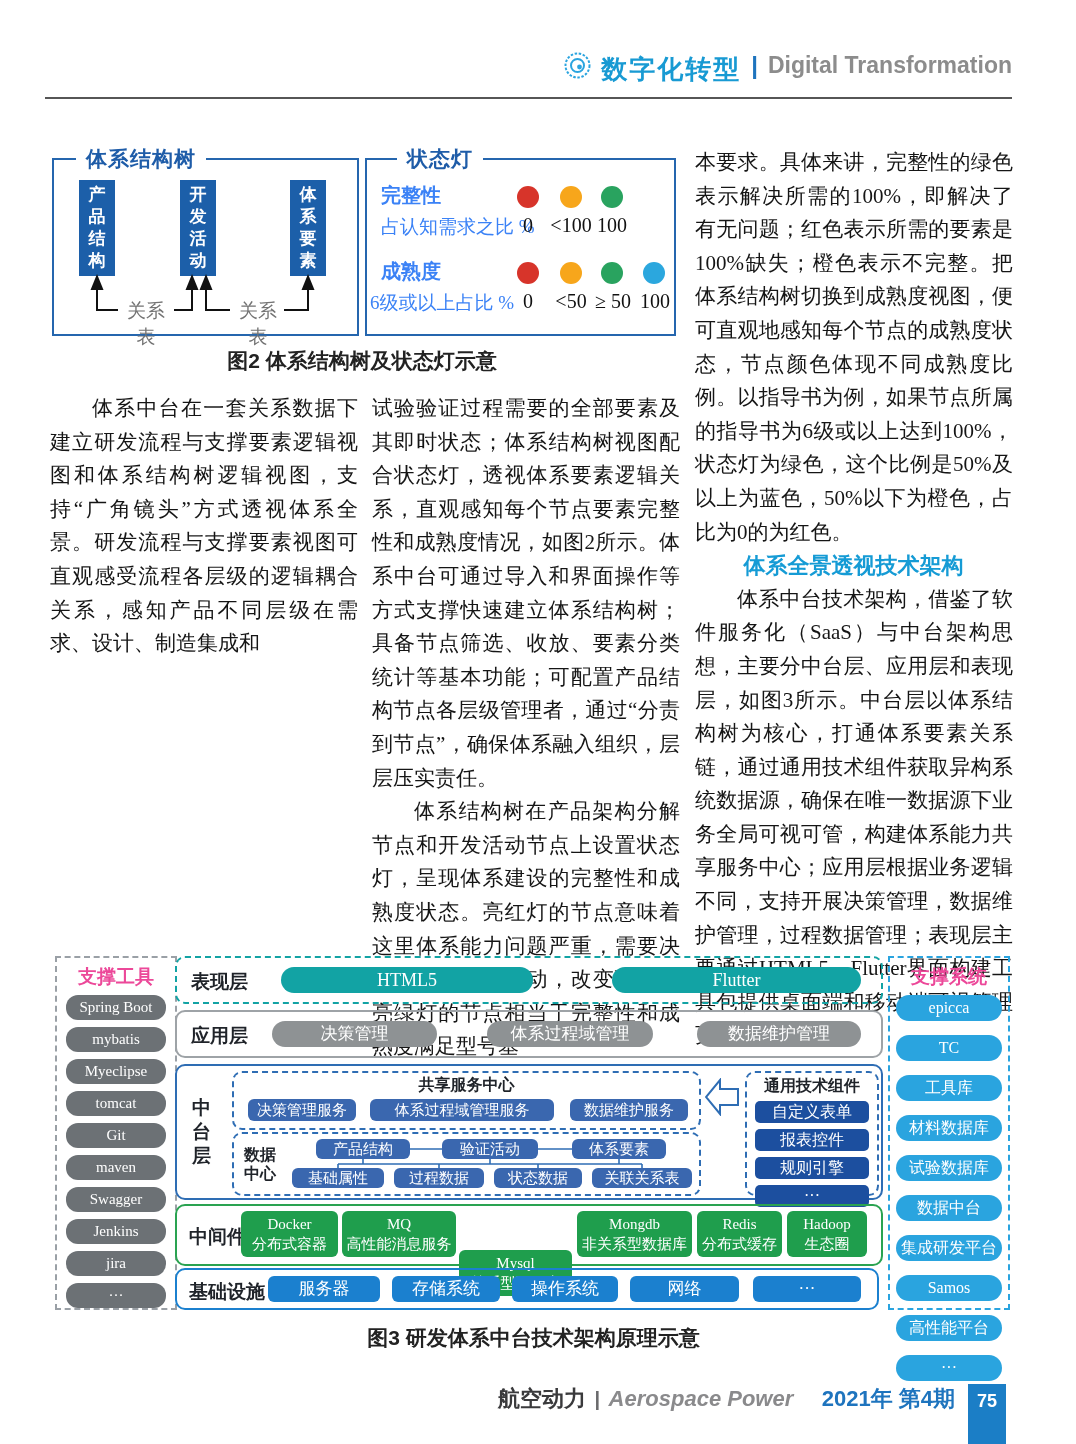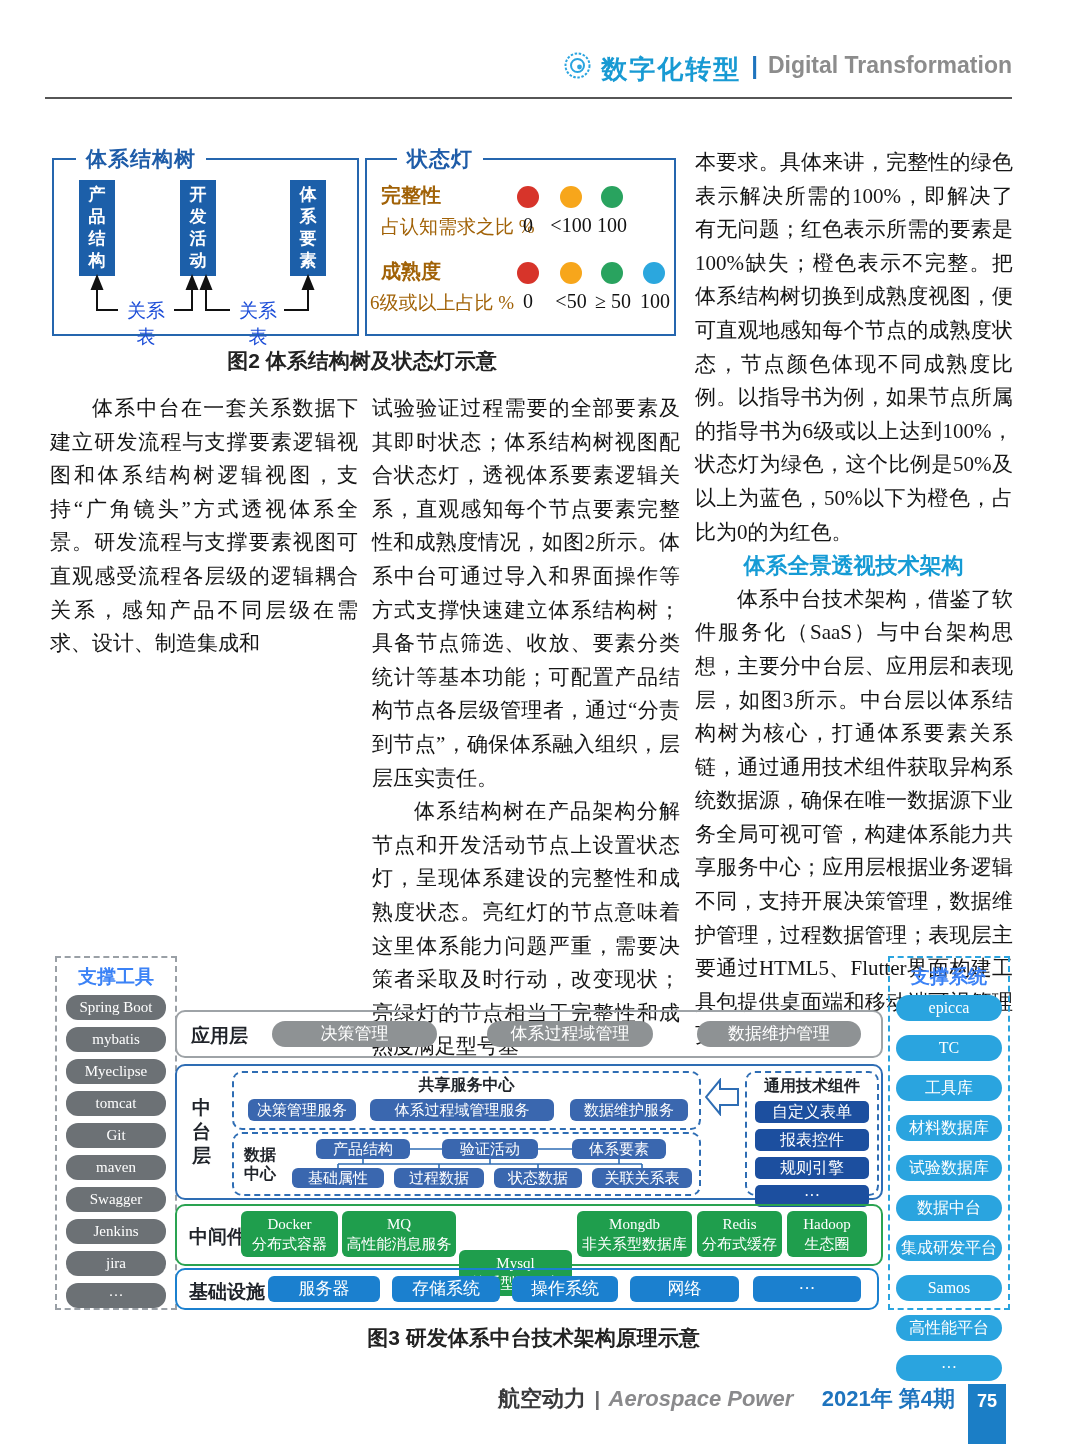--- a/index.html
+++ b/index.html
@@ -11,38 +11,38 @@
   .hdr .bar{color:#1e74be;font-size:24px;font-weight:bold;}
   .hdr .en{color:#8c8c8c;font-size:23px;font-weight:bold;letter-spacing:0px;}
   .hdr-rule{position:absolute;left:45px;right:64px;top:97px;height:2px;background:#565656;}
   
   .f2box{position:absolute;border:2px solid #2566ae;background:#fff;}
   .legend{position:absolute;top:-15px;left:22px;background:#fff;padding:0 10px;color:#1e5ca8;
           font-weight:bold;font-size:21px;font-family:"Liberation Sans","DejaVu Sans",sans-serif;letter-spacing:1px;}
   .vbar{position:absolute;width:36px;height:96px;background:#1c5fa9;color:#fff;display:flex;align-items:center;justify-content:center;
         font-size:17px;font-weight:bold;line-height:22px;}
   .vbar span{display:block;width:1.05em;word-break:break-all;text-align:center;}
-  .reltxt{position:absolute;top:138px;width:56px;text-align:center;font-size:19px;color:#1d4ed8;}
-  .sl-label{position:absolute;font-size:20px;color:#a16207;white-space:nowrap;}
+  .reltxt{position:absolute;top:138px;width:56px;text-align:center;font-size:19px;color:#737373;}
+  .sl-label{position:absolute;font-size:20px;color:#3b82f6;white-space:nowrap;}
   .sl-label.b{font-weight:bold;font-family:"Liberation Sans","DejaVu Sans",sans-serif;}
   .dot{position:absolute;width:22px;height:22px;border-radius:50%;}
   .c-red{background:#d7342a;} .c-orange{background:#f7a61b;} .c-green{background:#29a35f;} .c-blue{background:#2ba7de;}
   .sl-val{position:absolute;transform:translateX(-50%);font-size:20px;color:#111;white-space:nowrap;}
   .figcap{position:absolute;text-align:center;font-weight:bold;font-size:21px;color:#222;
           font-family:"Liberation Sans","DejaVu Sans",sans-serif;}
   
   .col{position:absolute;font-size:21px;line-height:33.6px;text-align:justify;color:#151515;}
   .col p{margin:0;}
   .col p.ind{text-indent:2em;}
   .subhead{color:#159bd5;font-weight:bold;font-family:"Liberation Sans","DejaVu Sans",sans-serif;
            font-size:22px;text-indent:2.2em;margin:0;line-height:33.6px;}
   
   .f3{position:absolute;left:55px;top:956px;width:957px;height:354px;font-family:"Liberation Serif","DejaVu Serif",serif;}
   .sidebox{position:absolute;top:0;height:350px;width:118px;display:flex;flex-direction:column;align-items:center;}
-  .sidebox .ttl{font-family:Liberation Sans, sans-serif;font-weight:bold;font-size:19px;color:#3b82f6;margin:6px 0 5px 0;}
+  .sidebox .ttl{font-family:Liberation Sans, sans-serif;font-weight:bold;font-size:19px;color:#ec4899;margin:6px 0 5px 0;}
   .pill{color:#fff;text-align:center;white-space:nowrap;}
   .toolpill{width:100px;height:25px;line-height:25px;border-radius:12px;background:#6c7175;font-size:15px;margin-bottom:7px;}
   .syspill{width:106px;height:26px;line-height:26px;border-radius:13px;background:#2aa4df;font-size:16px;margin-bottom:14px;}
   .rowlab{position:absolute;font-family:"Liberation Sans","DejaVu Sans",sans-serif;font-weight:bold;font-size:19px;color:#1f2329;}
   .hpill{position:absolute;border-radius:13px;color:#fff;text-align:center;}
   .innerbox{position:absolute;border:2px dashed #2e6db4;border-radius:10px;}
   .inttl{position:absolute;left:0;right:0;text-align:center;font-family:"Liberation Sans","DejaVu Sans",sans-serif;
          font-weight:bold;font-size:16px;color:#1f2329;}
   .bluepill{position:absolute;background:#3a67af;border-radius:6px;color:#fff;font-size:15px;text-align:center;white-space:nowrap;}
   .dkpill{background:#1c4f9f;border-radius:5px;color:#fff;font-size:16px;text-align:center;width:114px;height:22px;line-height:22px;margin-bottom:6px;}
@@ -162,20 +162,25 @@
       <div class="pill syspill">工具库</div>
       <div class="pill syspill">材料数据库</div>
       <div class="pill syspill">试验数据库</div>
       <div class="pill syspill">数据中台</div>
       <div class="pill syspill">集成研发平台</div>
       <div class="pill syspill">Samos</div>
       <div class="pill syspill">高性能平台</div>
       <div class="pill syspill">···</div>
     </div>
 
+    <div style="position:absolute;left:120px;top:0;width:704px;height:44px;border:2px dashed #12a3a4;border-radius:10px;">
+      <span class="rowlab" style="left:14px;top:11px;">表现层</span>
+      <div class="hpill" style="left:104px;top:9px;width:252px;height:26px;line-height:26px;background:#12a3a4;font-size:18px;">HTML5</div>
+      <div class="hpill" style="left:435px;top:9px;width:249px;height:26px;line-height:26px;background:#12a3a4;font-size:18px;">Flutter</div>
+    </div>
 
     <div style="position:absolute;left:120px;top:54px;width:704px;height:44px;border:2px solid #9ea3a7;border-radius:10px;">
       <span class="rowlab" style="left:14px;top:11px;">应用层</span>
       <div class="hpill" style="left:95px;top:9px;width:165px;height:26px;line-height:26px;background:#8e9294;font-size:17px;">决策管理</div>
       <div class="hpill" style="left:310px;top:9px;width:166px;height:26px;line-height:26px;background:#8e9294;font-size:17px;">体系过程域管理</div>
       <div class="hpill" style="left:520px;top:9px;width:164px;height:26px;line-height:26px;background:#8e9294;font-size:17px;">数据维护管理</div>
     </div>
 
     <div style="position:absolute;left:120px;top:108px;width:704px;height:132px;border:2px solid #2e6db4;border-radius:10px;">
       <span class="rowlab" style="left:14px;top:30px;width:1.1em;word-break:break-all;text-align:center;line-height:24px;">中台层</span>

